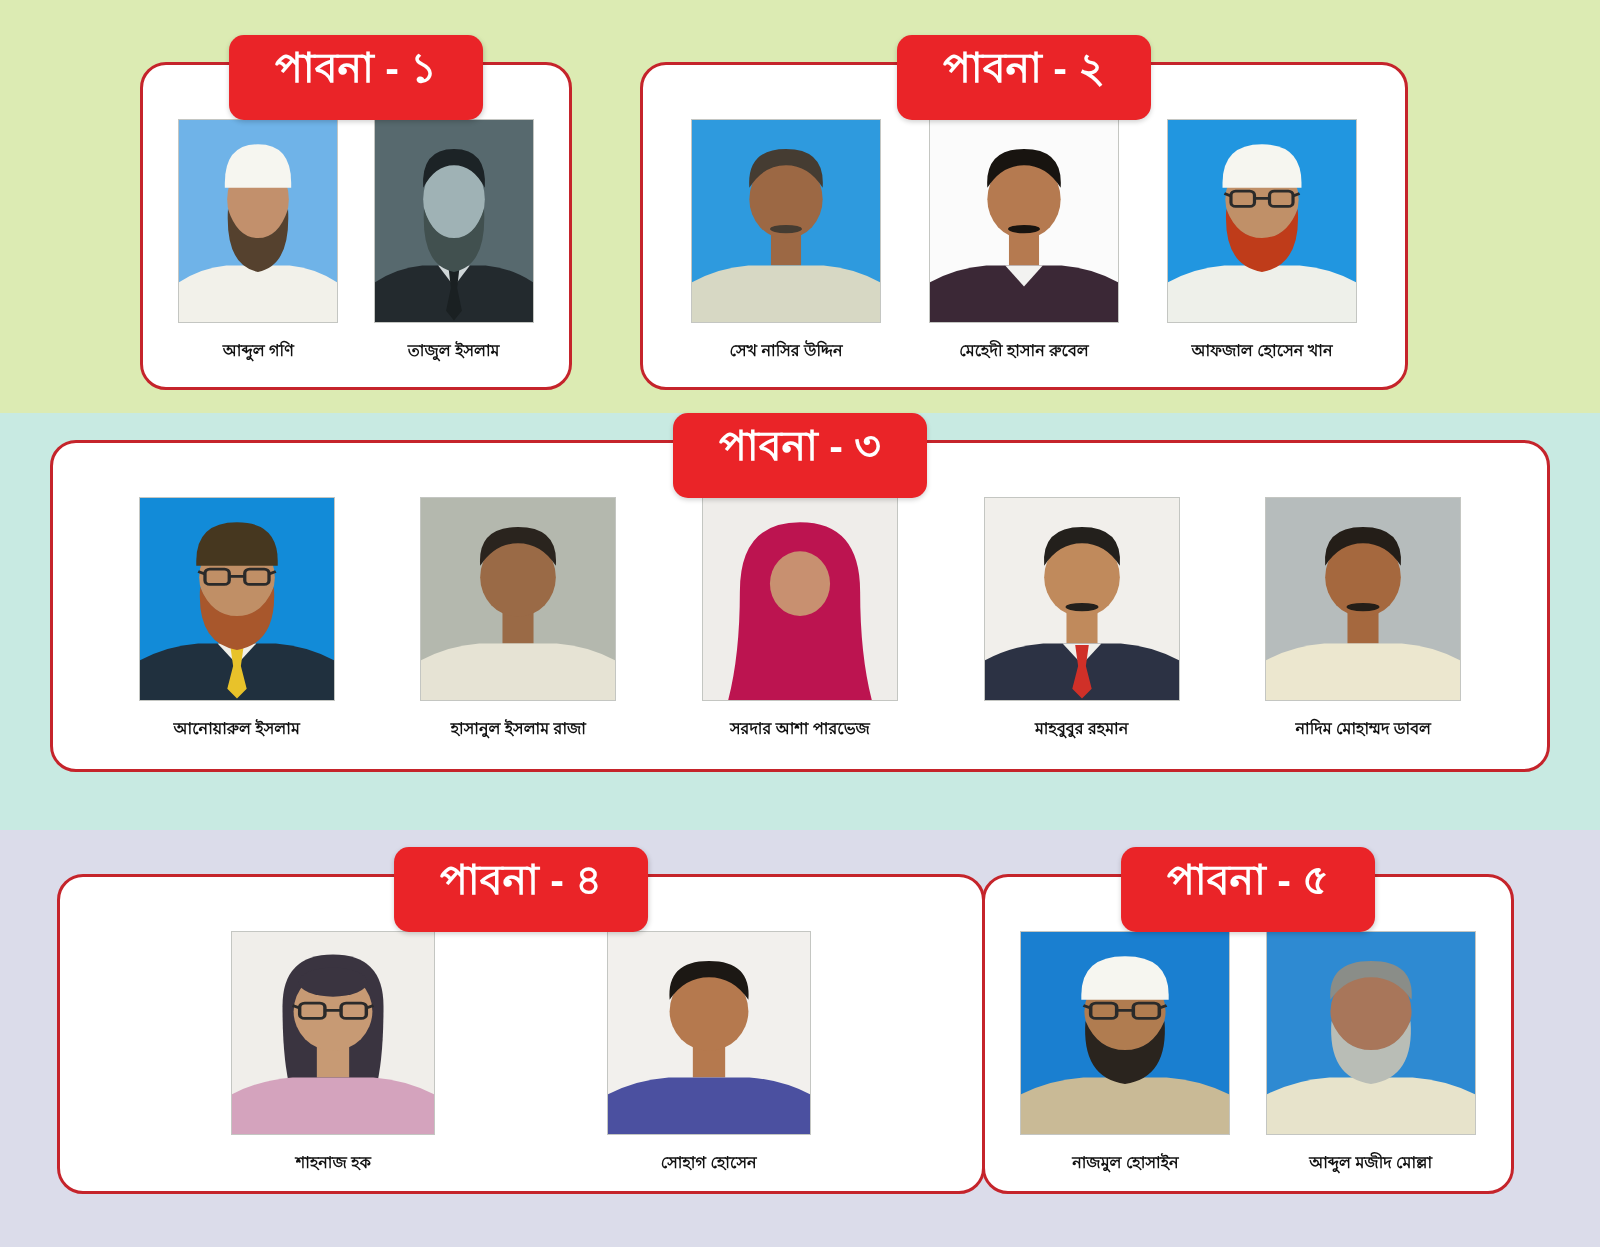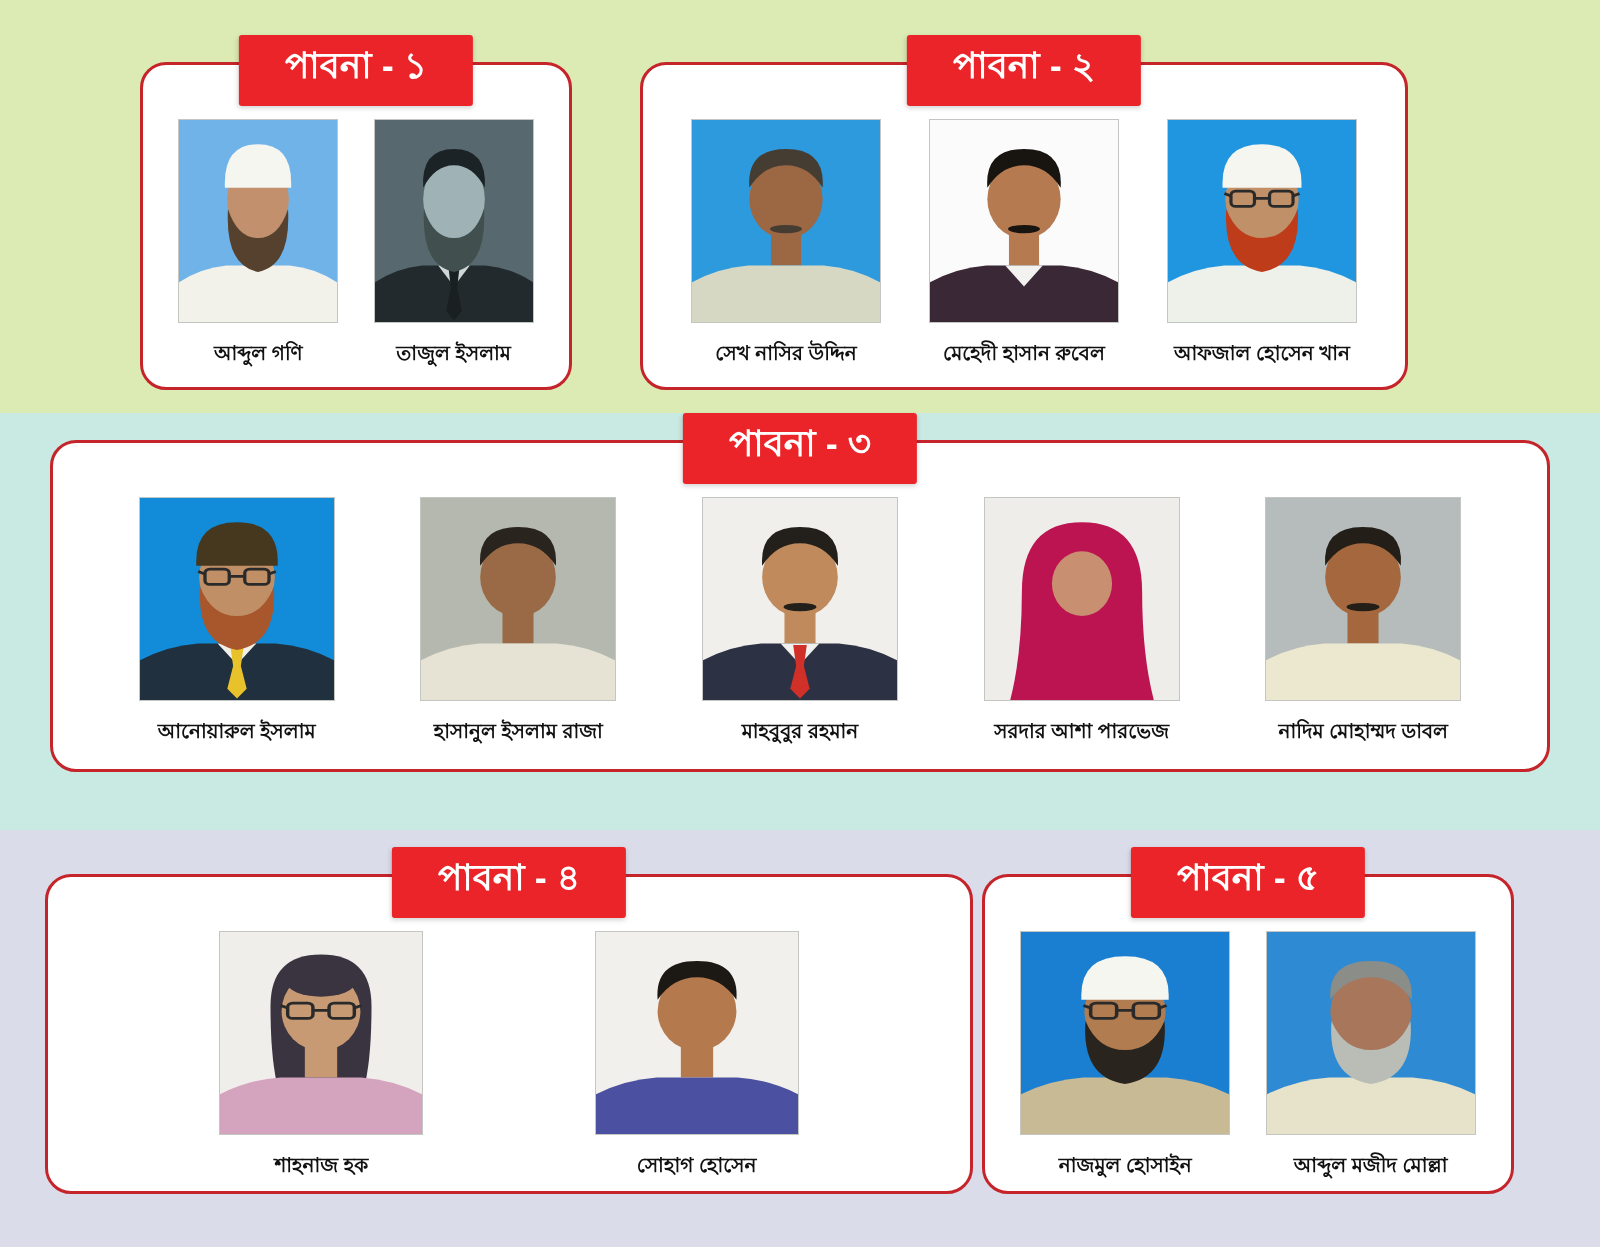--- a/index.html
+++ b/index.html
@@ -13,47 +13,47 @@
   .sec-bot{top:830px;height:417px;background:var(--sec-bot,#dbdcea);}
 
   .panel{
     position:absolute;background:var(--panel-bg,#fff);
     border:3px solid var(--panel-border,#c5242b);
     border-radius:26px;box-sizing:border-box;
   }
   .panel-1{left:140px;top:62px;width:432px;height:328px;}
   .panel-2{left:640px;top:62px;width:768px;height:328px;}
   .panel-3{left:50px;top:440px;width:1500px;height:332px;}
-  .panel-4{left:45px;top:874px;width:928px;height:320px;}
+  .panel-4{left:57px;top:874px;width:928px;height:320px;}
   .panel-5{left:982px;top:874px;width:532px;height:320px;}
 
   .badge{
     position:absolute;top:-30px;left:50%;transform:translateX(-50%);
     background:var(--badge-red,#ea2428);color:var(--badge-text,#fff);
-    font-weight:bold;font-size:36px;line-height:1;
-    padding:13px 46px 22px;border-radius:3px;white-space:nowrap;
+    font-weight:bold;font-size:41px;line-height:1;
+    padding:13px 46px 31px;border-radius:15px;white-space:nowrap;
     box-shadow:0 2px 5px rgba(0,0,0,.18);
   }
   .photos-row{
     display:flex;justify-content:space-evenly;align-items:flex-start;
     padding-top:54px;
   }
   .candidate{display:flex;flex-direction:column;align-items:center;margin:0;}
   .photo{
     height:204px;border:1px solid #c4c6c2;box-sizing:border-box;
     overflow:hidden;background:#eee;
   }
   .photo svg{width:100%;height:100%;display:block;}
   .panel-1 .photo{width:160px;}
   .panel-2 .photo{width:190px;}
   .panel-3 .photo{width:196px;}
   .panel-4 .photo{width:204px;}
   .panel-5 .photo{width:210px;}
   .name{
-    margin-top:15px;font-weight:bold;font-size:20px;
+    margin-top:15px;font-weight:bold;font-size:16px;
     color:var(--name-text,#111);white-space:nowrap;
   }
 </style>
 </head>
 <body>
 
 <div class="stage">
   <div class="sec sec-top"></div>
   <div class="sec sec-mid"></div>
   <div class="sec sec-bot"></div>
@@ -174,45 +174,45 @@
               <path d="M-10 125 L-10 108 Q8 92 30 90 L70 90 Q92 92 110 108 L110 125 Z" fill="#e6e3d4"></path>
               <ellipse cx="50" cy="49" rx="19.5" ry="24.5" fill="#9a6a46"></ellipse>
               <path d="M30.5 42 Q29 18 50 18 Q71 18 69.5 42 Q62 28 50 28 Q38 28 30.5 42 Z" fill="#2a241e"></path>
             </svg>
           </div>
           <figcaption class="name">হাসানুল ইসলাম রাজা</figcaption>
         </figure>
         <figure class="candidate">
           <div class="photo">
             <svg viewBox="0 0 100 125" preserveAspectRatio="none" xmlns="http://www.w3.org/2000/svg">
+              <rect width="100" height="125" fill="#efedea"></rect>
+              <path d="M50 15 Q19 15 19 58 Q19 97 13 125 L87 125 Q81 97 81 58 Q81 15 50 15 Z" fill="#bc1450"></path>
+              <ellipse cx="50" cy="53" rx="15.5" ry="20" fill="#c89070"></ellipse>
+            </svg>
+          </div>
+          <figcaption class="name">সরদার আশা পারভেজ</figcaption>
+        </figure>
+        <figure class="candidate">
+          <div class="photo">
+            <svg viewBox="0 0 100 125" preserveAspectRatio="none" xmlns="http://www.w3.org/2000/svg">
               <rect width="100" height="125" fill="#f1efeb"></rect>
               <rect x="42" y="64" width="16" height="26" fill="#c08a5c"></rect>
               <path d="M-10 125 L-10 108 Q8 92 30 90 L70 90 Q92 92 110 108 L110 125 Z" fill="#2c3244"></path>
               <path d="M40 90 L50 103 L60 90 Z" fill="#f0f0ec"></path>
               <path d="M46.5 91 L53.5 91 L52 104 L55 118 L50 124 L45 118 L48 104 Z" fill="#d03028"></path>
               <ellipse cx="50" cy="49" rx="19.5" ry="24.5" fill="#c08a5c"></ellipse>
               <path d="M30.5 42 Q29 18 50 18 Q71 18 69.5 42 Q62 28 50 28 Q38 28 30.5 42 Z" fill="#23201c"></path>
               <ellipse cx="50" cy="67.5" rx="8.5" ry="2.6" fill="#23201c"></ellipse>
             </svg>
           </div>
           <figcaption class="name">মাহবুবুর রহমান</figcaption>
         </figure>
         <figure class="candidate">
           <div class="photo">
             <svg viewBox="0 0 100 125" preserveAspectRatio="none" xmlns="http://www.w3.org/2000/svg">
-              <rect width="100" height="125" fill="#efedea"></rect>
-              <path d="M50 15 Q19 15 19 58 Q19 97 13 125 L87 125 Q81 97 81 58 Q81 15 50 15 Z" fill="#bc1450"></path>
-              <ellipse cx="50" cy="53" rx="15.5" ry="20" fill="#c89070"></ellipse>
-            </svg>
-          </div>
-          <figcaption class="name">সরদার আশা পারভেজ</figcaption>
-        </figure>
-        <figure class="candidate">
-          <div class="photo">
-            <svg viewBox="0 0 100 125" preserveAspectRatio="none" xmlns="http://www.w3.org/2000/svg">
               <rect width="100" height="125" fill="#b6bcbc"></rect>
               <rect x="42" y="64" width="16" height="26" fill="#a5683e"></rect>
               <path d="M-10 125 L-10 108 Q8 92 30 90 L70 90 Q92 92 110 108 L110 125 Z" fill="#ece7cf"></path>
               <ellipse cx="50" cy="49" rx="19.5" ry="24.5" fill="#a5683e"></ellipse>
               <path d="M30.5 42 Q29 18 50 18 Q71 18 69.5 42 Q62 28 50 28 Q38 28 30.5 42 Z" fill="#241e18"></path>
               <ellipse cx="50" cy="67.5" rx="8.5" ry="2.6" fill="#241e18"></ellipse>
             </svg>
           </div>
           <figcaption class="name">নাদিম মোহাম্মদ ডাবল</figcaption>
         </figure>

